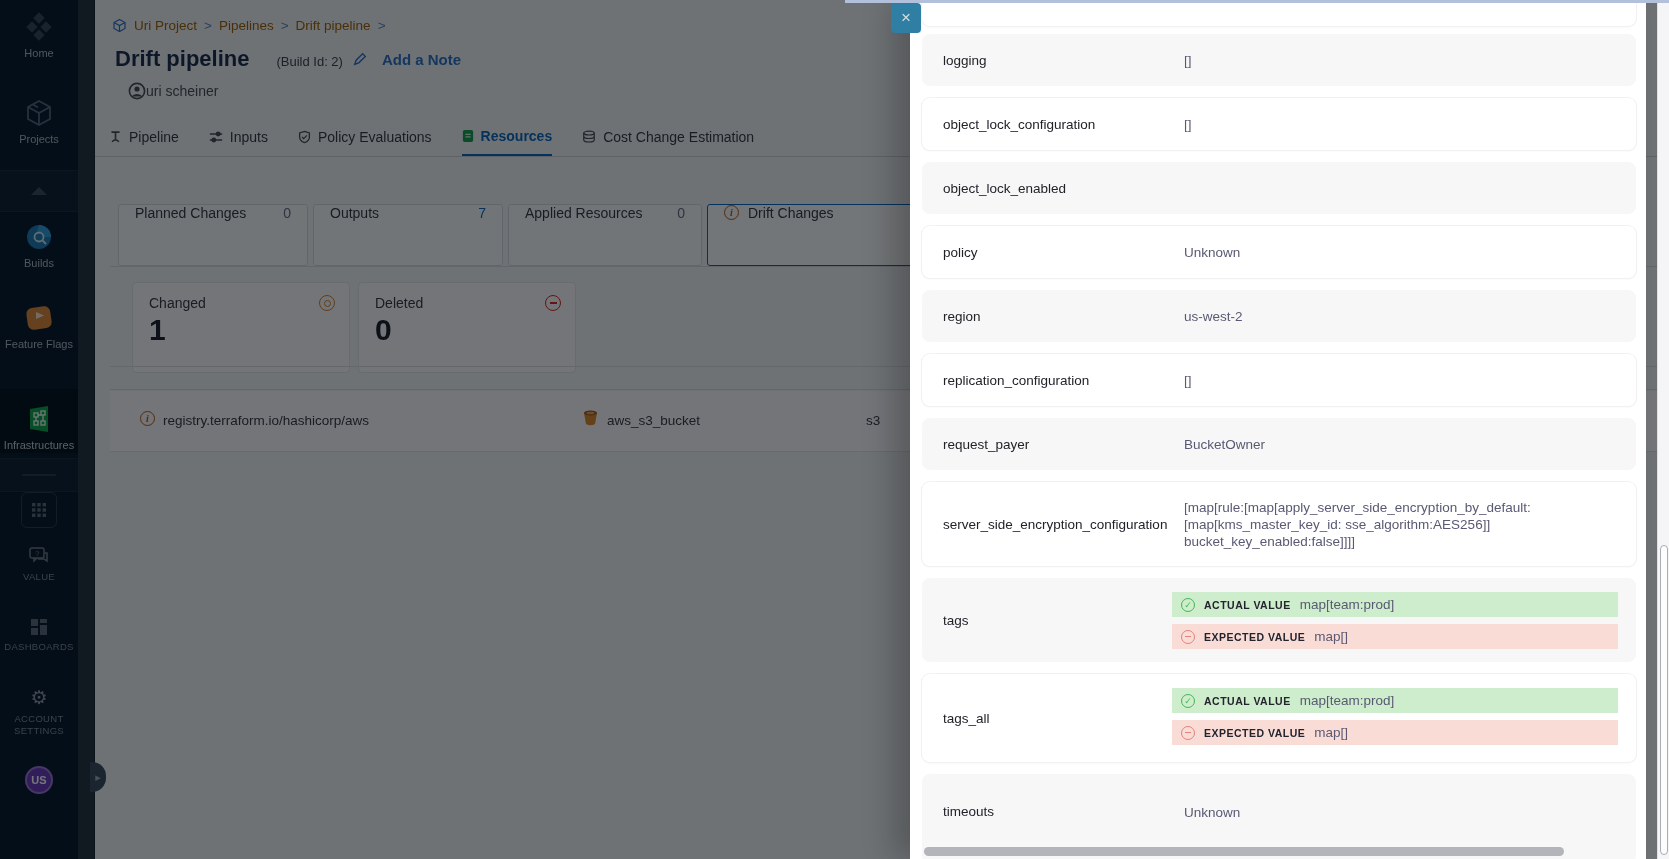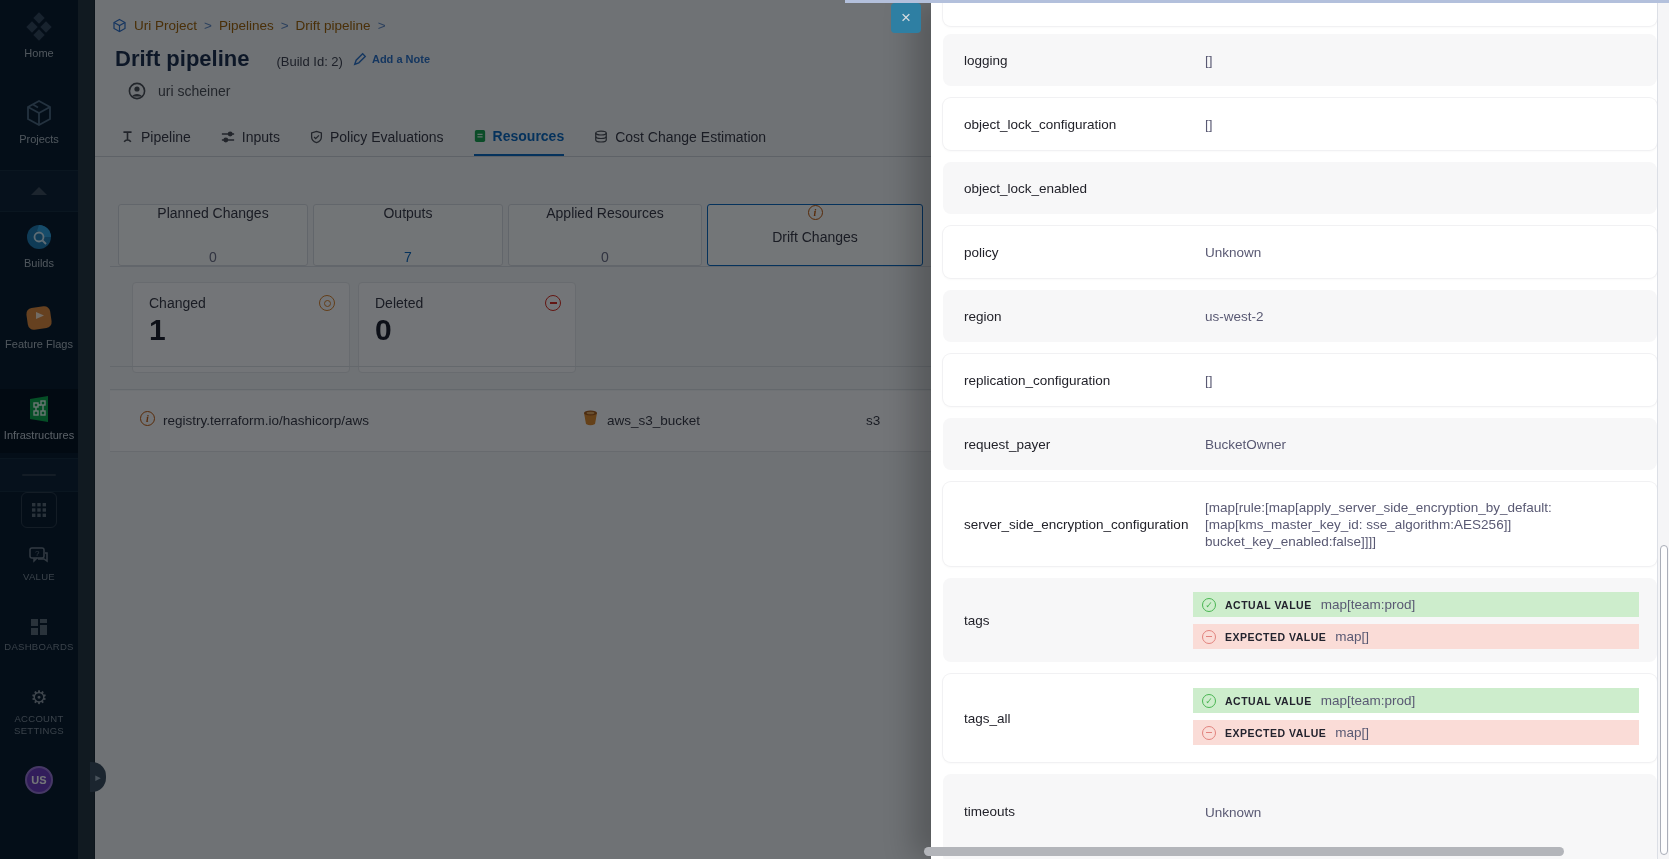--- a/index.html
+++ b/index.html
@@ -25,30 +25,30 @@
     border:2px solid #9a76d6; color:#fff; font-size:11px; font-weight:bold; display:flex; align-items:center; justify-content:center; z-index:3;}
 
   
   .content{ position:absolute; left:95px; top:0; right:0; height:859px; background:#f4f6f8; z-index:1;}
   .crumbs{ position:absolute; left:17px; top:18px; display:flex; align-items:center; gap:7px; font-size:13.5px; color:#2d6fc9;}
   .crumbs a{ color:#a16207; text-decoration:none;}
   .crumbs .sep{ color:#5d87c4;}
   .ptitle-row{ position:absolute; left:20px; top:46px; display:flex; align-items:baseline; gap:10px;}
   .ptitle{ font-size:22px; font-weight:bold; color:#1b2e4d;}
   .buildid{ font-size:13px; color:#3f4250;margin-left:17px;}
-  .addnote{ display:flex; align-items:center; gap:5px; font-size:11px; color:#2c72c9; font-weight:bold;}
-  .author-row{ position:absolute; left:33px; top:82px; display:flex; align-items:center; gap:12px; font-size:14px; color:#4b4e56;text-align:center;}
-
-  .tabbar{ position:absolute; left:0; right:0; top:124px; height:33px; border-bottom:1px solid #cfd3da; display:flex; gap:30px; padding-left:26px;}
+  .addnote{ display:flex; align-items:center; gap:15px; font-size:15px; color:#2c72c9; font-weight:bold;}
+  .author-row{ position:absolute; left:33px; top:82px; display:flex; align-items:center; gap:0; font-size:14px; color:#4b4e56;text-align:center;}
+
+  .tabbar{ position:absolute; left:0; right:0; top:124px; height:33px; border-bottom:1px solid #cfd3da; display:flex; gap:30px; padding-left:14px;}
   .tab{ display:flex; align-items:center; gap:7px; font-size:14px; color:#383946; padding-bottom:6px; }
   .tab.active{ color:#0b69c1; font-weight:bold; border-bottom:2.5px solid #0b69c1;}
 
   .chips-row{ position:absolute; left:15px; top:204px; height:63px; right:0; border-bottom:1px solid #d8dce3;}
   .chip{ position:absolute; top:0; height:62px; background:#fbfcfd; border:1px solid #d8dbe2; border-radius:3px;
-    display:flex; align-items:center; justify-content:space-between; padding:0 16px; font-size:14px; color:#383946;flex-direction:column;}
+    display:flex; align-items:flex-start; justify-content:space-between; padding:0 16px; font-size:14px; color:#383946;}
   .chip .cnt{ color:#6b6d85; }
   .chip.sel{ border:1.5px solid #0b69c1; background:#fdfefe; justify-content:flex-start; gap:9px;}
 
   .card{ position:absolute; top:282px; width:218px; height:91px; background:#fdfdfe; border:1px solid #e4e6eb; border-radius:4px;}
   .card .clb{ position:absolute; left:16px; top:12px; font-size:14px; color:#383946;}
   .card .cval{ position:absolute; left:16px; top:30px; font-size:30px; font-weight:bold; color:#1b1d2c;}
   .card .cic{ position:absolute; right:14px; top:12px;}
 
   .thead{ position:absolute; left:15px; right:0; top:366px; height:24px; border-top:1px solid #dcdfe5; border-bottom:1px solid #dcdfe5;}
   .th{ position:absolute; top:5px; font-size:11px; font-weight:bold; letter-spacing:.8px; color:#454754;margin-top:33px;}
@@ -63,21 +63,21 @@
   .mcirc{ display:inline-flex; width:16px;height:16px;border:1.5px solid #da291d;border-radius:50%;align-items:center;justify-content:center;}
   .mcirc::before{ content:""; width:7px; height:1.6px; background:#da291d;}
 
   
   .overlay{ position:absolute; inset:0; background:rgba(2,6,10,0.55); z-index:5;}
 
   
   .topline{ position:absolute; left:845px; right:0; top:0; height:2.5px; background:#b3c0dc; z-index:12;}
   .closebtn{ position:absolute; left:891px; top:3px; width:30px; height:30px; background:#2e7fa3; border:none; border-radius:4px;
     color:#d7dde0; font-size:17px; line-height:28px; text-align:center; z-index:12; cursor:pointer;}
-  .drawer{ position:absolute; left:931px; top:0; width:736px; height:859px; background:#ffffff; z-index:10;
+  .drawer{ position:absolute; left:910px; top:0; width:736px; height:859px; background:#ffffff; z-index:10;
     box-shadow:-18px 0 28px rgba(0,0,0,0.22);}
   .drow{ position:absolute; left:12px; width:714px; border-radius:8px; display:flex; align-items:center;}
   .drow.grey{ background:#f7f7f8;}
   .drow.white{ background:#fff; box-shadow:0 0 0 1px #f1f1f3, 0 1px 3px rgba(15,15,30,0.05);}
   .dkey{ position:absolute; left:21px; font-size:13.5px; color:#22222a; }
   .dval{ position:absolute; left:262px; font-size:13.5px; color:#595973; width:404px; line-height:17px;}
   .diffcol{ position:absolute; left:250px; top:0; width:446px; height:100%;}
   .bar{ position:absolute; left:0; width:446px; height:25px; display:flex; align-items:center; gap:9px; padding-left:9px; font-size:13.5px;}
   .bar.actual{ background:#cdedcc; top:14px;}
   .bar.expected{ background:#fadcd7; top:46px;}
@@ -147,21 +147,21 @@
       <div class="ic">
         <svg width="30" height="30" viewBox="0 0 30 30">
           <rect x="3" y="4" width="24" height="22" rx="6" fill="#e08a3c" transform="rotate(-8 15 15)"></rect>
           <path d="M12 21 V9 l8 3.5 -8 3.5" fill="#fbe9d6"></path>
           </svg>
       </div>
       <div class="lb">Feature Flags</div>
     </div>
 
     <div class="sb-active" style="top:389px;height:64px"></div>
-    <div class="sb-item" style="top:394px;color:#c6d0d9">
+    <div class="sb-item" style="top:404px;color:#c6d0d9">
       <div class="ic">
         <svg width="30" height="30" viewBox="0 0 30 30">
           <path d="M6 5 L24 2 L24 28 L6 25 Z" fill="#0aa74a" rx="4"></path>
           <g fill="none" stroke="#eafff2" stroke-width="1.4">
             <rect x="10" y="9" width="4" height="4"></rect>
               <rect x="17" y="7" width="4" height="4"></rect>
             <rect x="10" y="17" width="4" height="4"></rect>
               <rect x="17" y="17" width="4" height="4"></rect>
             <path d="M14 11 h3 M12 13 v4 M19 11 v6"></path>
             </g>

